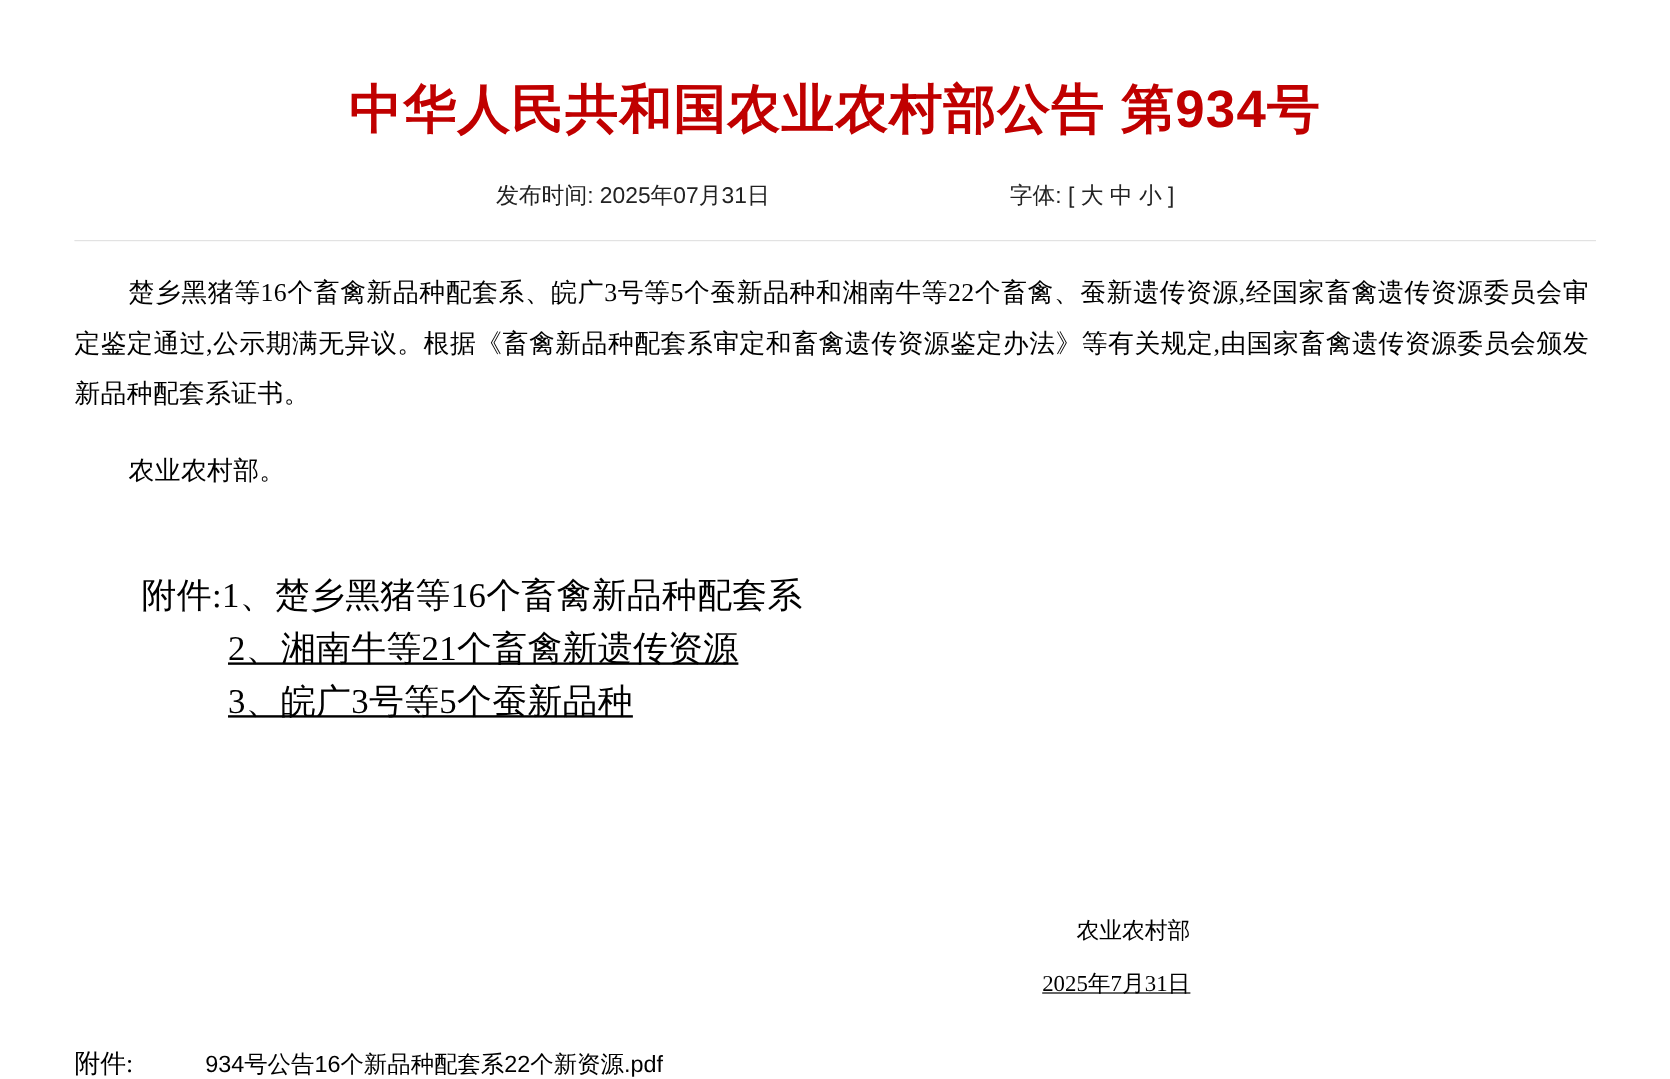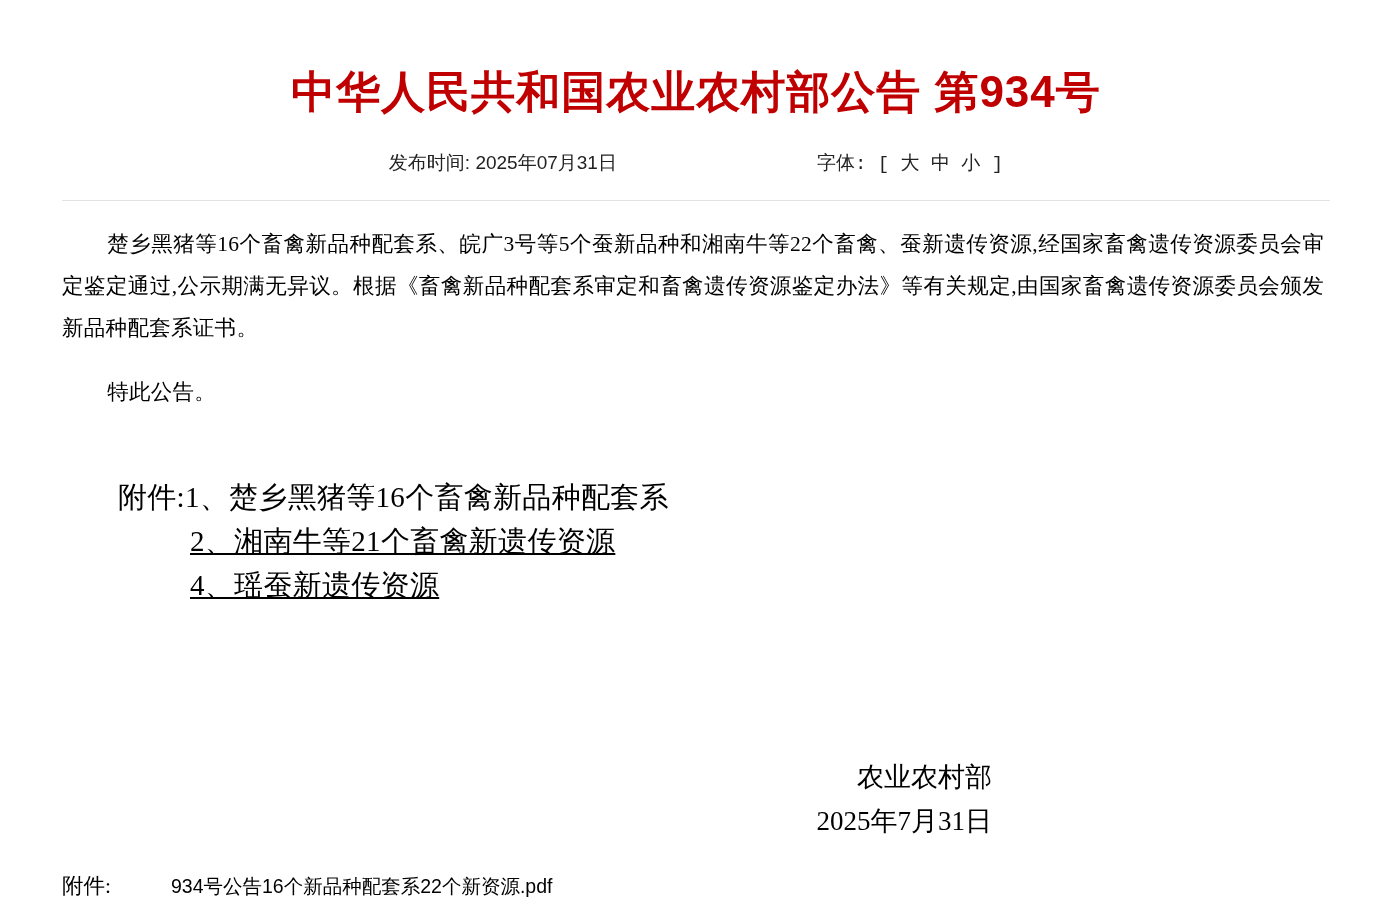--- a/index.html
+++ b/index.html
@@ -39,21 +39,20 @@
     margin-top: 20px;
     font-family: "Liberation Sans", sans-serif;
     font-size: 19px;
     color: #222222;
   }
   .meta-pub {
     white-space: nowrap;
   }
   .meta-font {
     white-space: nowrap;
-    font-family: Liberation Mono, monospace;
   }
   .meta-font .size-opt {
     cursor: pointer;
   }
   .divider {
     margin: 24px 62px 0 62px;
     border-top: 1px solid #e2e2e2;
     height: 0;
   }
   .body-wrap {
@@ -85,25 +84,26 @@
   }
   .attach-item {
     padding-left: 72px;
     white-space: nowrap;
     text-decoration: underline;
   }
   .signature {
     margin-top: 150px;
     padding-right: 332px;
     text-align: right;
-    font-size: 27px;
+    font-size: 19px;
     line-height: 40px;
   }
   .sig-line2 {
     margin-top: 4px;
+    text-decoration: underline;
   }
   .footer-attach {
     position: absolute;
     left: 62px;
     bottom: 28px;
     display: flex;
     align-items: baseline;
     font-size: 21.5px;
   }
   .footer-attach-label {
@@ -139,28 +139,28 @@
       <span class="size-opt">小</span>
       <span>]</span>
     </div>
   </div>
 
   <div class="divider"></div>
 
   <div class="body-wrap">
 
     <p class="para indent">楚乡黑猪等16个畜禽新品种配套系、皖广3号等5个蚕新品种和湘南牛等22个畜禽、蚕新遗传资源,经国家畜禽遗传资源委员会审定鉴定通过,公示期满无异议。根据《畜禽新品种配套系审定和畜禽遗传资源鉴定办法》等有关规定,由国家畜禽遗传资源委员会颁发新品种配套系证书。</p>
-    <p class="para indent nomargin">特此公告。</p>
+    <p class="para indent nomargin">农业农村部。</p>
 
     <div class="attach-block">
       <div class="attach-first">
         <span>附件:</span><span>1、楚乡黑猪等16个畜禽新品种配套系</span>
       </div>
       <div class="attach-item">2、湘南牛等21个畜禽新遗传资源</div>
-      <div class="attach-item">4、瑶蚕新遗传资源</div>
+      <div class="attach-item">3、皖广3号等5个蚕新品种</div>
     </div>
 
     <div class="signature">
       <div class="sig-line1">农业农村部</div>
       <div class="sig-line2">2025年7月31日</div>
     </div>
 
   </div>
 
   <div class="footer-attach">

